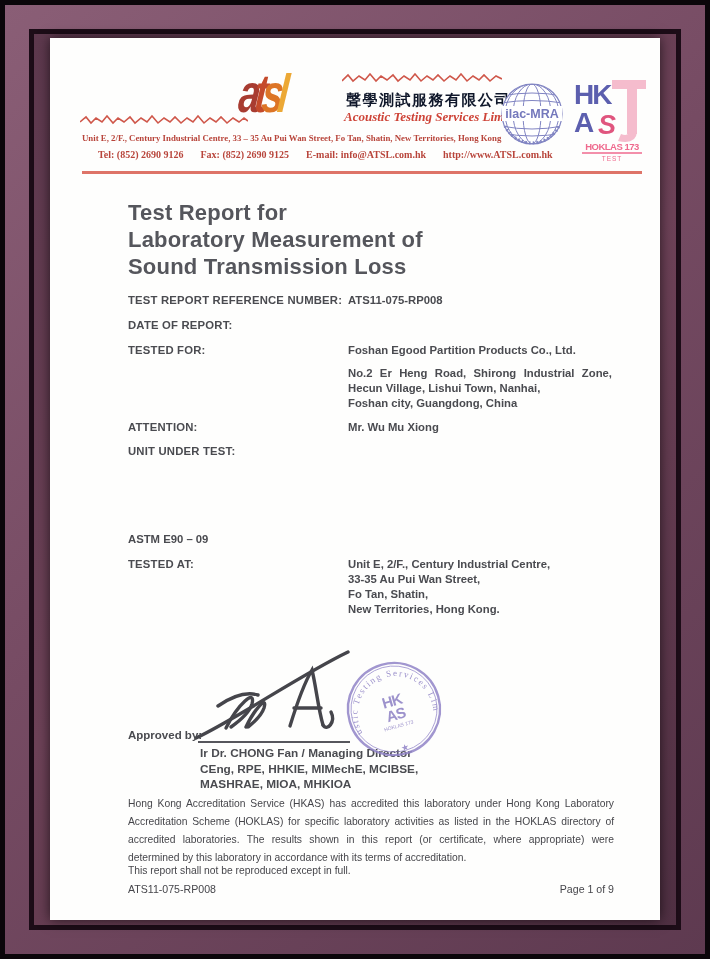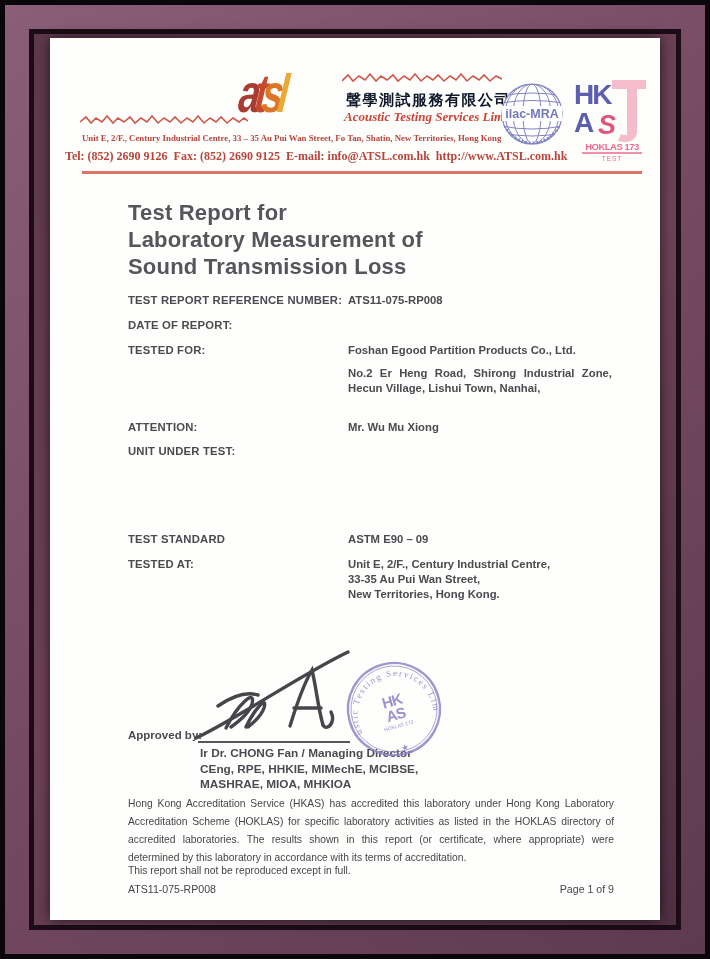--- a/index.html
+++ b/index.html
@@ -20,22 +20,22 @@
   .zz-left { left:30px; top:74px; }
   .zz-right { left:292px; top:32px; }
   .atsl-logo { position:absolute; left:192px; top:28px; font-style:italic; font-weight:bold;
                font-size:54px; letter-spacing:-8px; transform:scaleX(.72) skewX(-8deg); transform-origin:left top; line-height:1; }
   .l-a{color:#a83c31;} .l-t{color:#c44a2b;} .l-s{color:#dd7526;} .l-l{color:#eca835;}
   .cn-name { position:absolute; left:296px; top:53px; color:#0f172a; font-weight:bold; font-size:15px; letter-spacing:1.5px; white-space:nowrap; }
   .en-name { position:absolute; left:294px; top:71px; color:#ce4438; font-weight:bold; font-style:italic;
              font-family:"Liberation Serif","DejaVu Serif",serif; font-size:13px; white-space:nowrap; }
   .addr-line { position:absolute; left:32px; top:95px; width:470px; color:#b8453b; font-weight:600;
                font-family:"Liberation Serif","DejaVu Serif",serif; font-size:8.8px; white-space:nowrap; }
-  .contact-line { position:absolute; left:15px; top:111px; color:#b8453b; font-weight:600;
-               font-family:"Liberation Serif","DejaVu Serif",serif; font-size:12px; display:flex; gap:6px; white-space:nowrap; }
+  .contact-line { position:absolute; left:48px; top:111px; color:#b8453b; font-weight:600;
+               font-family:"Liberation Serif","DejaVu Serif",serif; font-size:10px; display:flex; gap:17px; white-space:nowrap; }
   .red-rule { position:absolute; left:32px; top:133px; width:560px; height:3px; background:#de7468; }
   .ilac-logo { position:absolute; left:450px; top:44px; }
   .hkas-logo { position:absolute; left:524px; top:38px; }
 
   
   .title { position:absolute; left:78px; top:161px; font-size:22px; font-weight:bold; color:#55565c; line-height:27px; letter-spacing:.2px; }
 
   
   .details { position:absolute; left:78px; top:255px; width:484px; font-size:11.3px; font-weight:bold; color:#4a4b50; line-height:15px; }
   .row { position:absolute; left:0; width:484px; display:flex; }
@@ -136,38 +136,39 @@
     </div>
     <div class="row" style="top:50px">
       <div class="lbl">TESTED FOR:</div>
       <div class="val">Foshan Egood Partition Products Co., Ltd.</div>
     </div>
     <div class="row" style="top:73px">
       <div class="lbl"></div>
       <div class="val">
         <div class="jline">No.2 Er Heng Road, Shirong Industrial Zone,</div>
         <div>Hecun Village, Lishui Town, Nanhai,</div>
+        <div>Foshan city, Guangdong, China</div>
       </div>
     </div>
     <div class="row" style="top:127px">
       <div class="lbl">ATTENTION:</div>
       <div class="val">Mr. Wu Mu Xiong</div>
     </div>
     <div class="row" style="top:151px">
       <div class="lbl">UNIT UNDER TEST:</div>
     </div>
     <div class="row" style="top:239px">
-      <div class="lbl">TEST STANDARD</div>
       <div class="val">ASTM E90 – 09</div>
     </div>
     <div class="row" style="top:264px">
       <div class="lbl">TESTED AT:</div>
       <div class="val">
         <div>Unit E, 2/F., Century Industrial Centre,</div>
         <div>33-35 Au Pui Wan Street,</div>
+        <div>Fo Tan, Shatin,</div>
         <div>New Territories, Hong Kong.</div>
       </div>
     </div>
   </div>
 
   <div>
     <svg class="sig-svg" width="168" height="100" viewBox="0 0 168 100">
       <g fill="none" stroke="#45454b" stroke-width="3.4" stroke-linecap="round">
         <path d="M6,92 C 48,72 112,28 158,6"></path>
         <path d="M28,60 C 44,49 58,46 68,49"></path>

